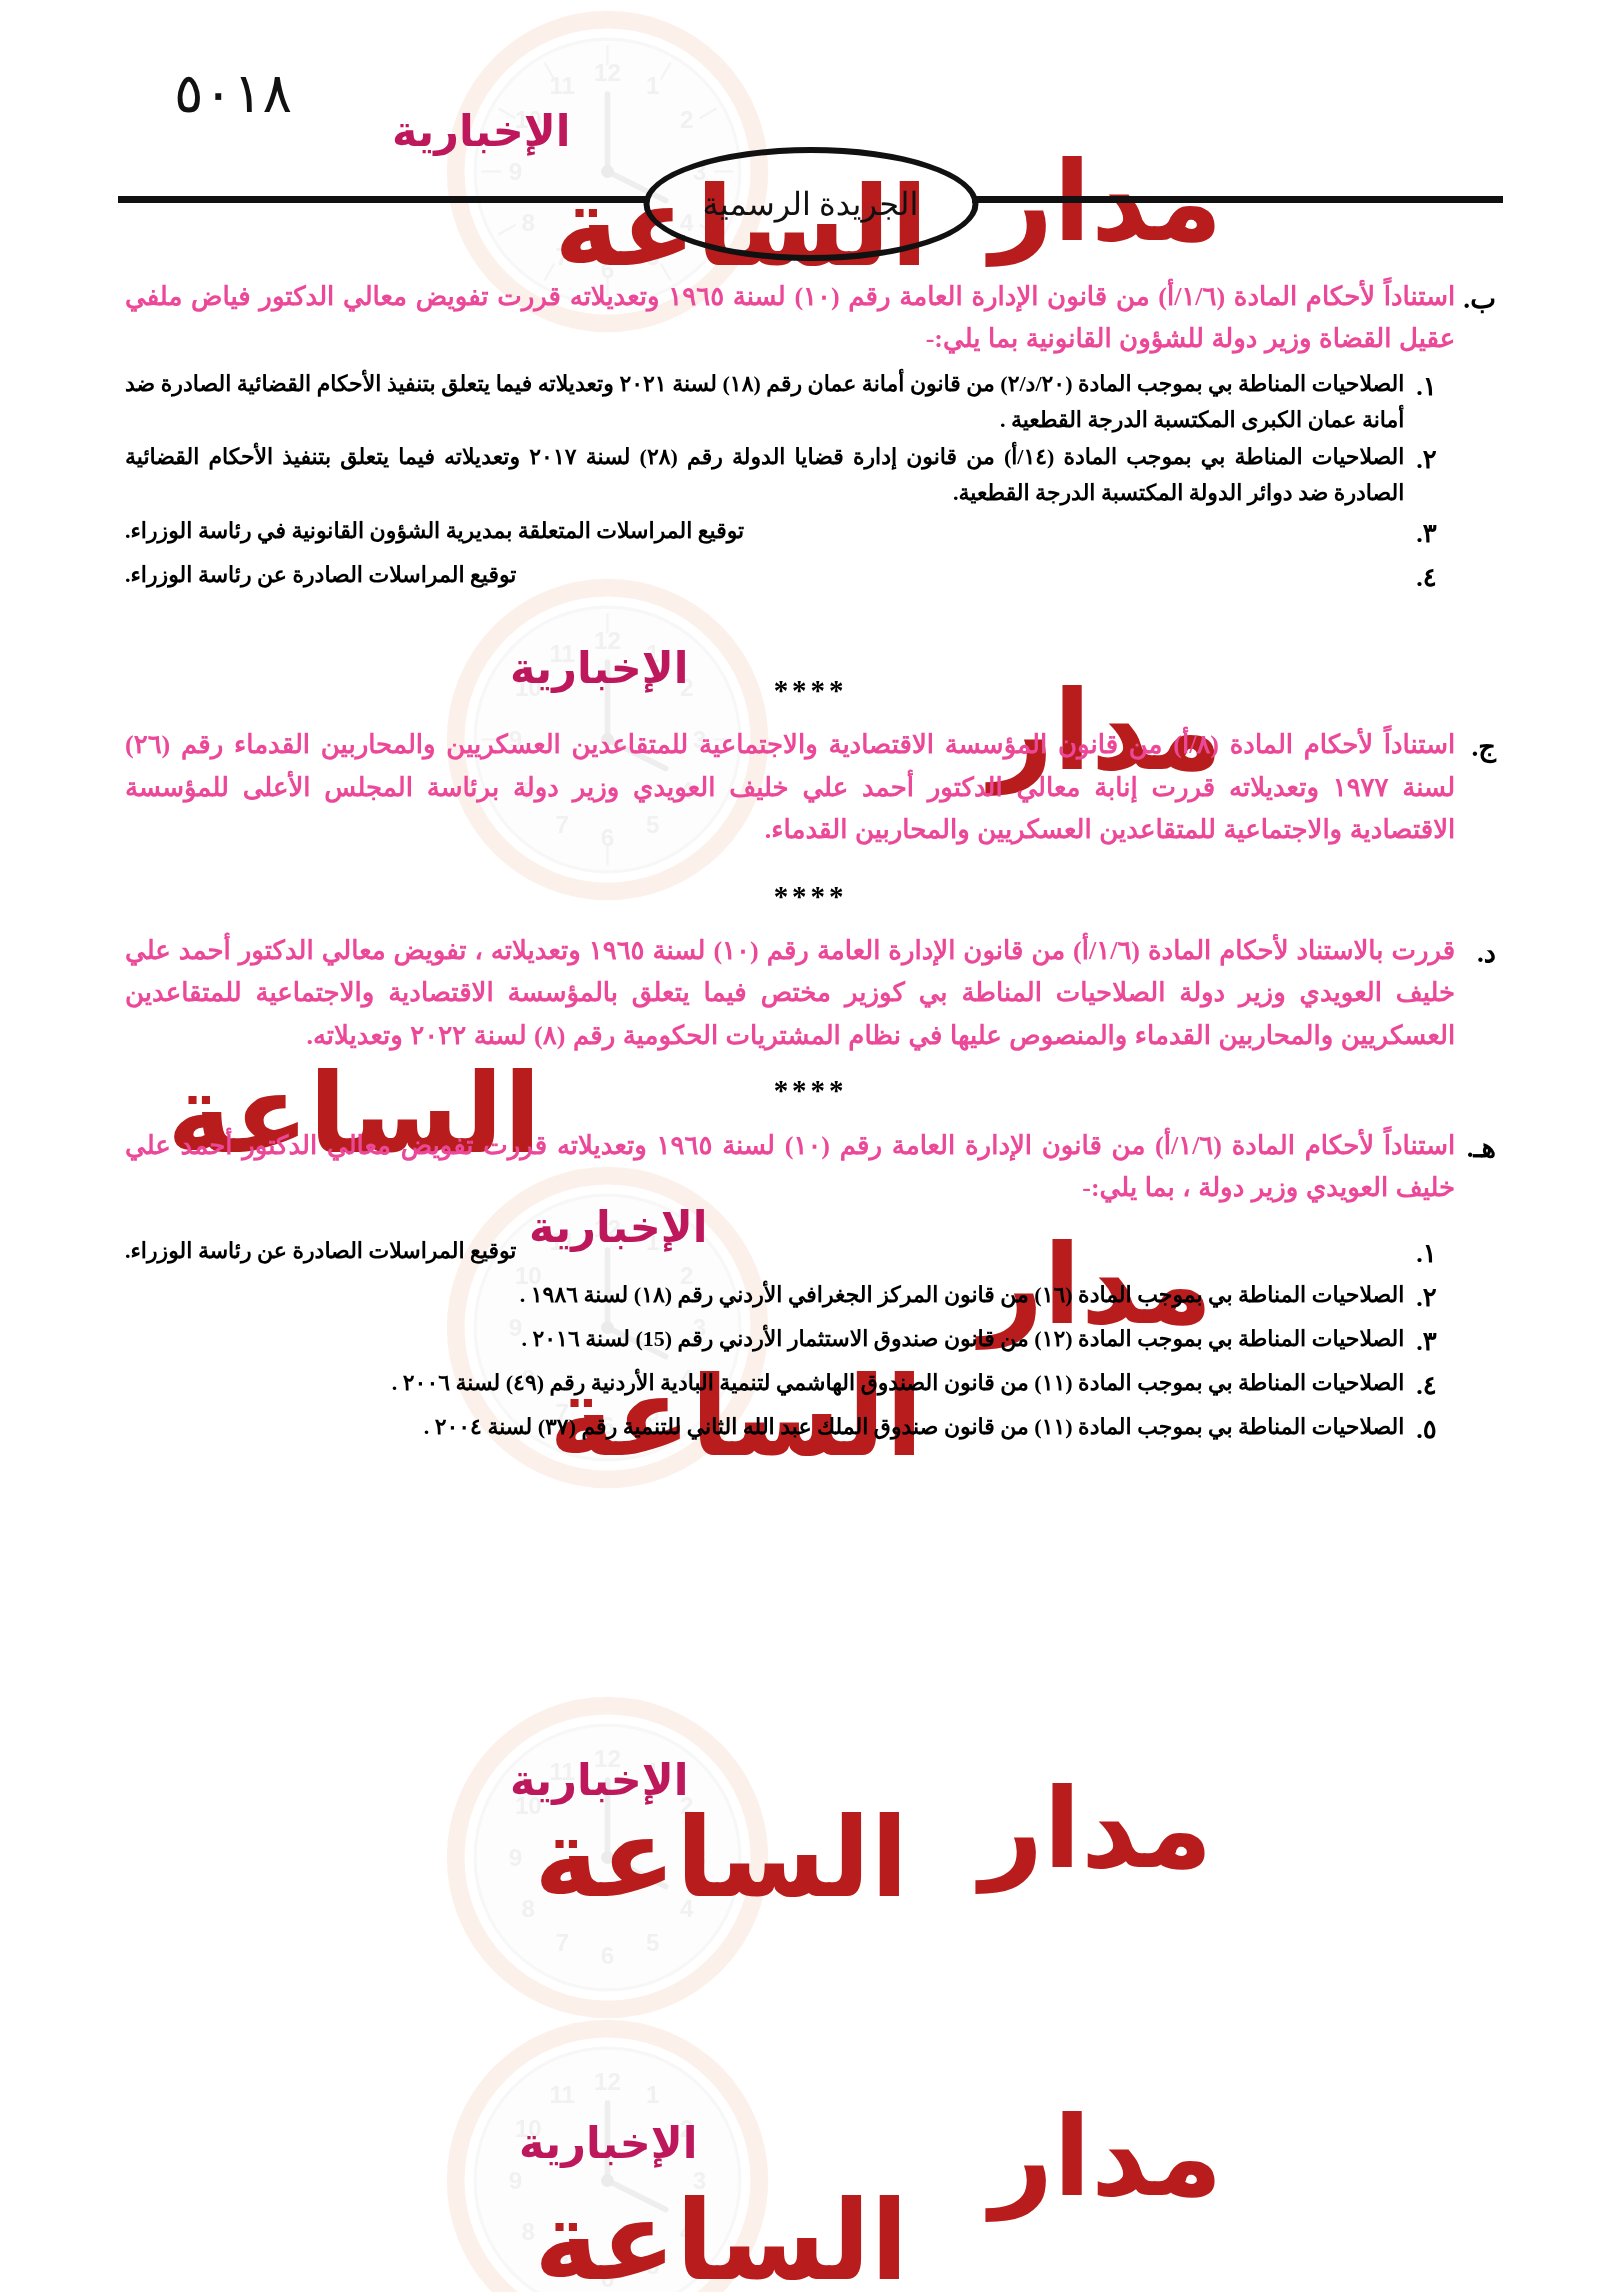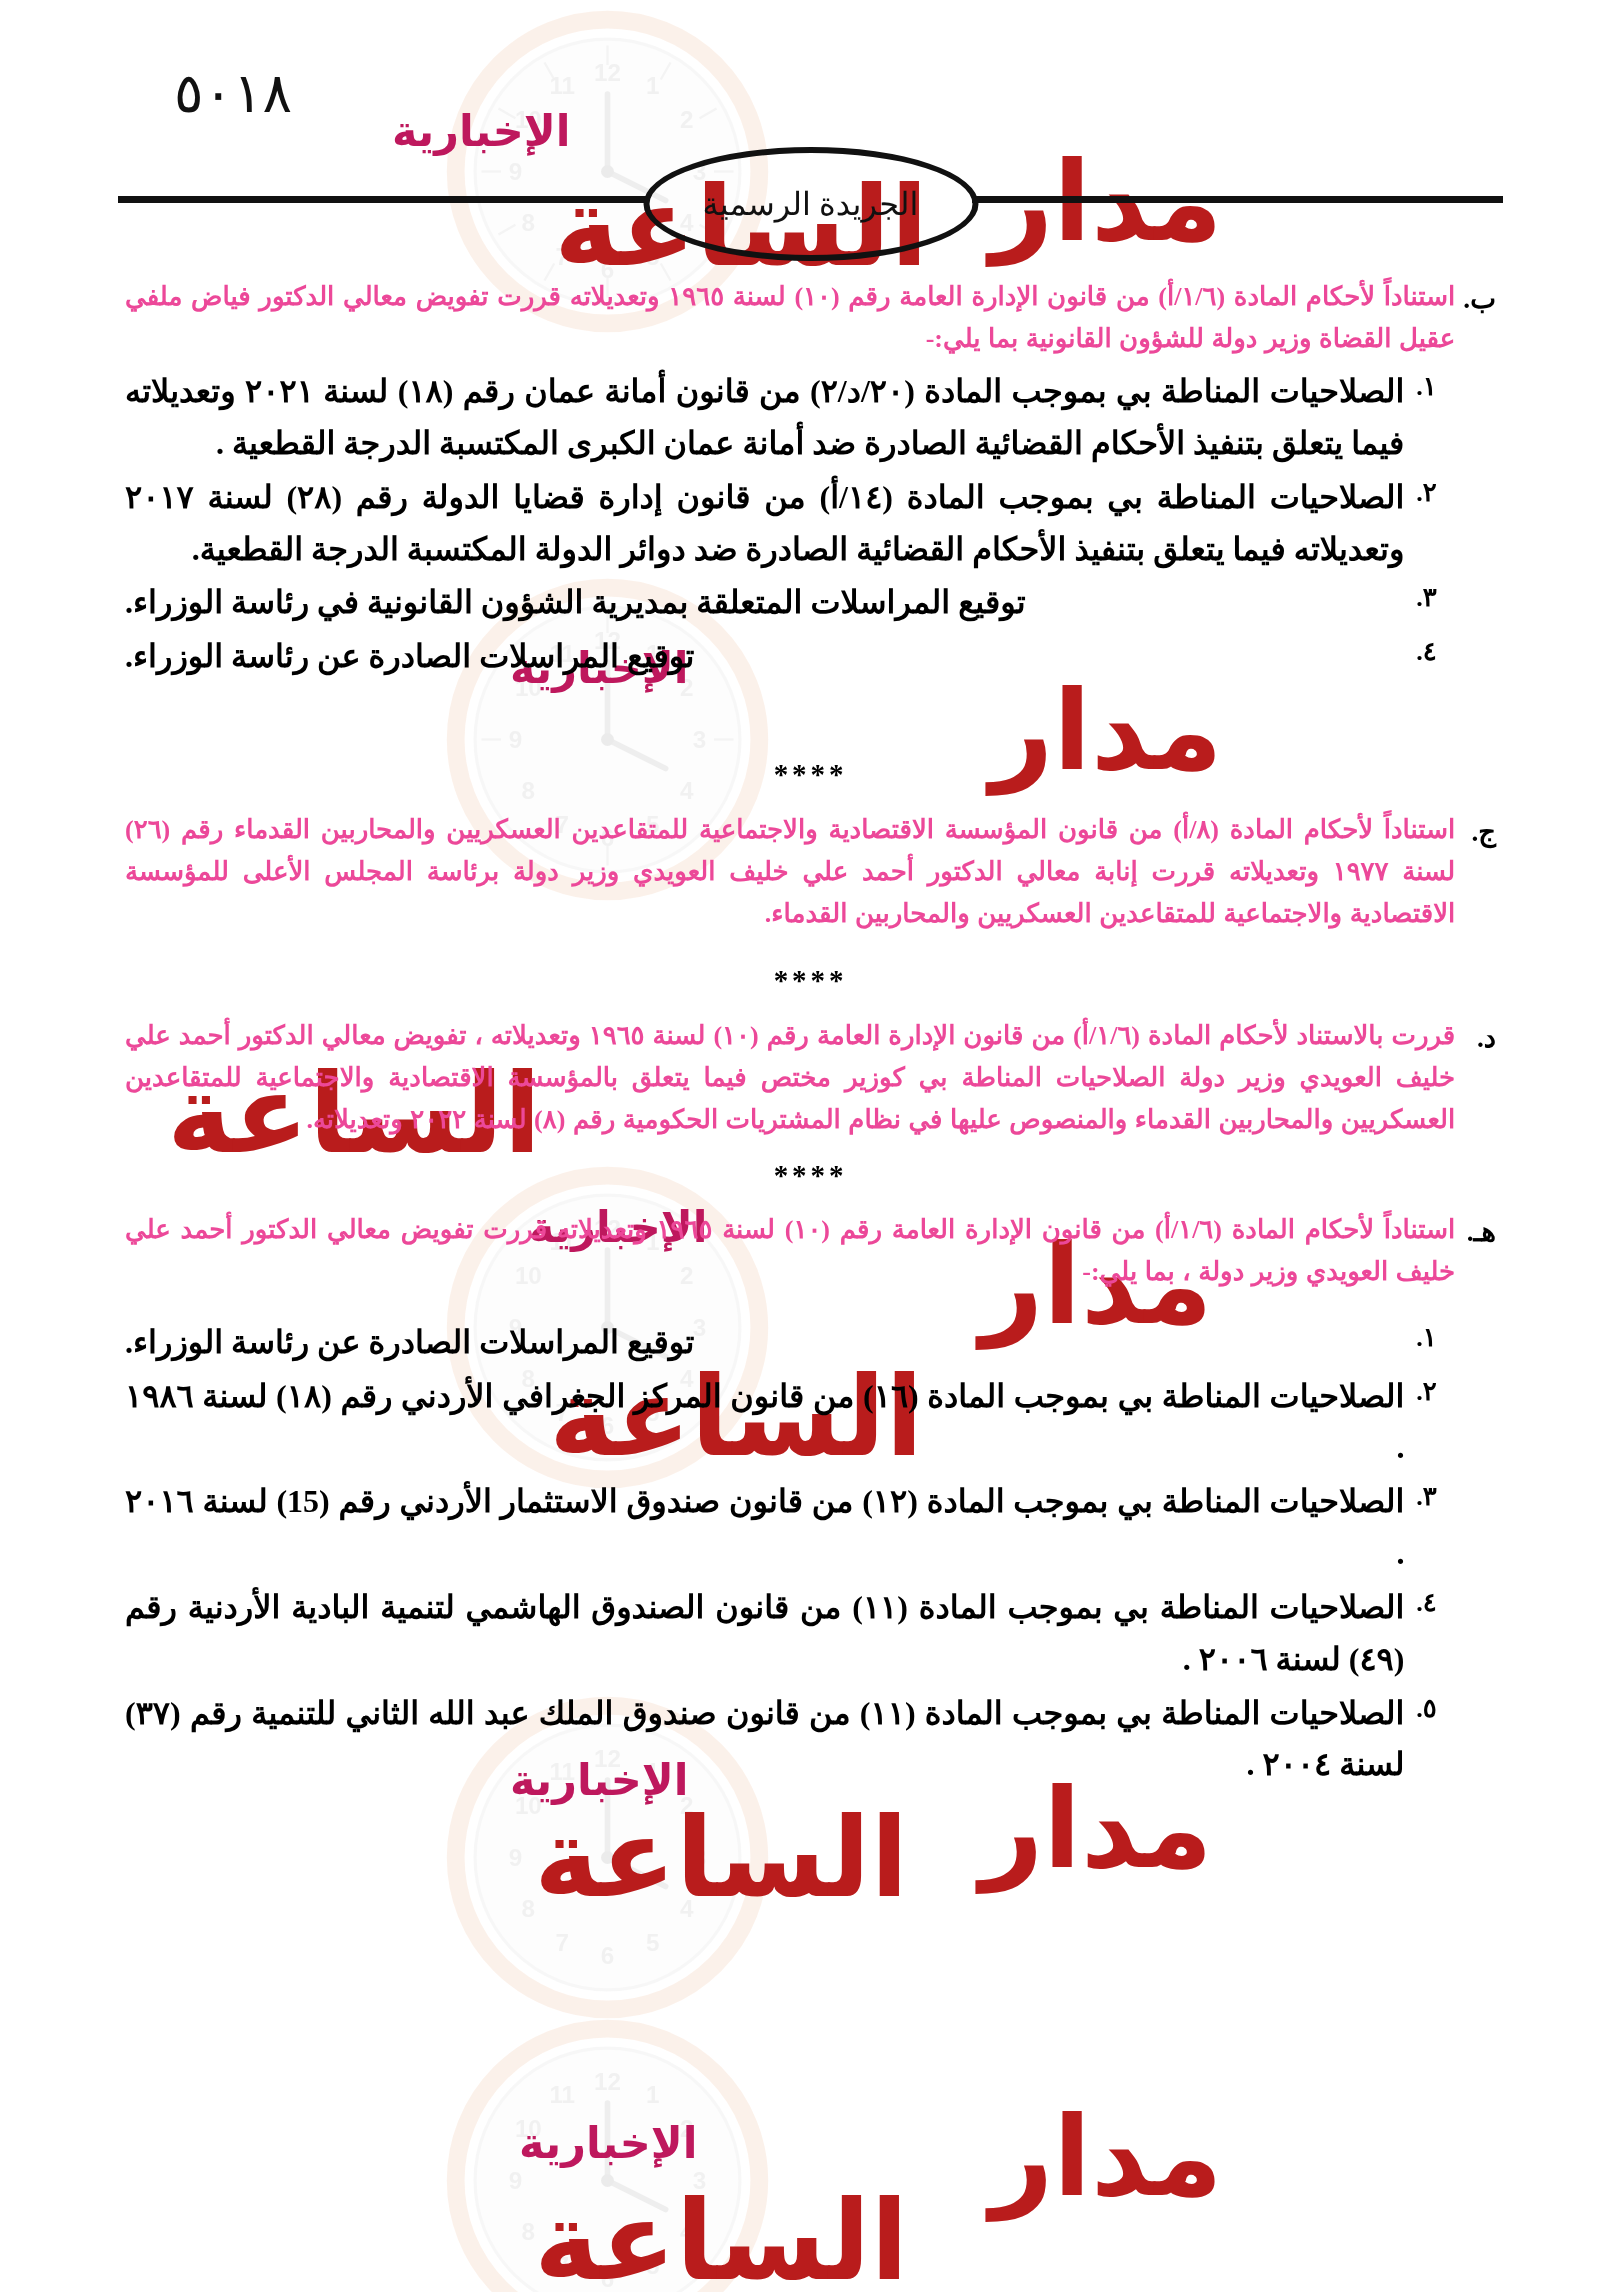--- a/index.html
+++ b/index.html
@@ -166,21 +166,21 @@
     text-align: left;
     font-family: "Liberation Serif", "DejaVu Serif", serif;
     font-size: 26px;
     font-weight: bold;
     color: #000;
     line-height: 1.62;
   }
   .li-text {
     flex: 1 1 auto;
     font-family: "Liberation Serif", "DejaVu Serif", serif;
-    font-size: 32px;
+    font-size: 22px;
     font-weight: bold;
     color: #000;
     line-height: 1.62;
     text-align: justify;
   }
   .li-text.nojust { text-align: left; }
 
   .stars {
     text-align: center;
     font-family: "Liberation Serif", "DejaVu Serif", serif;

